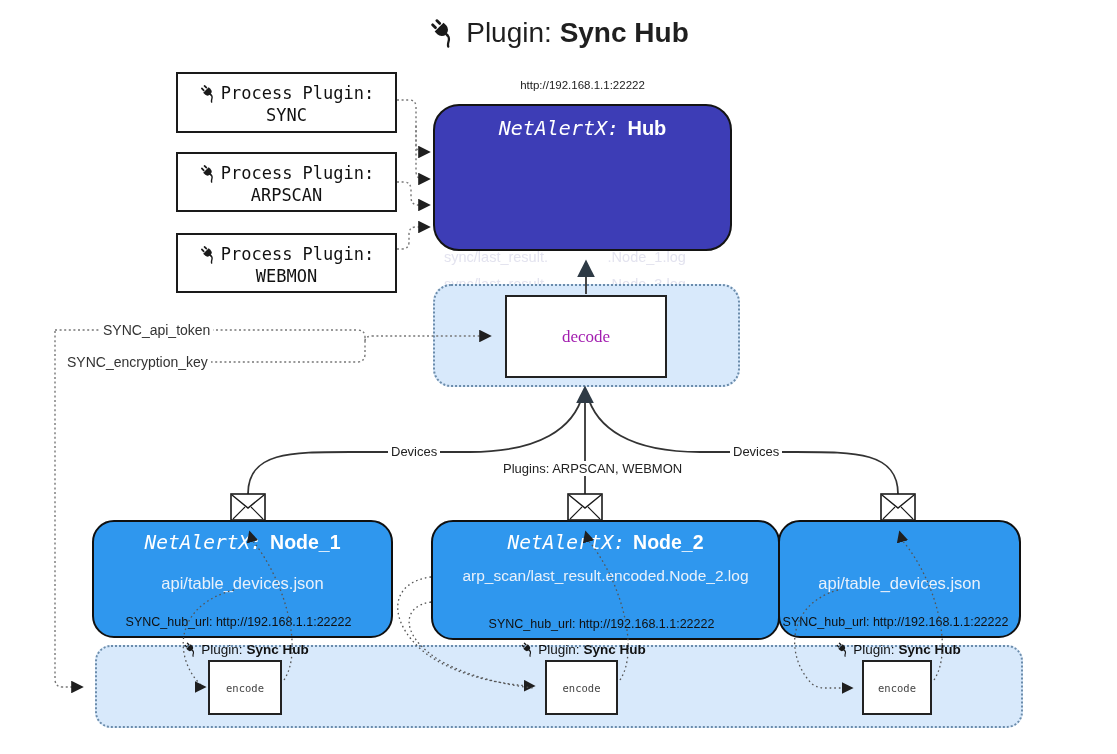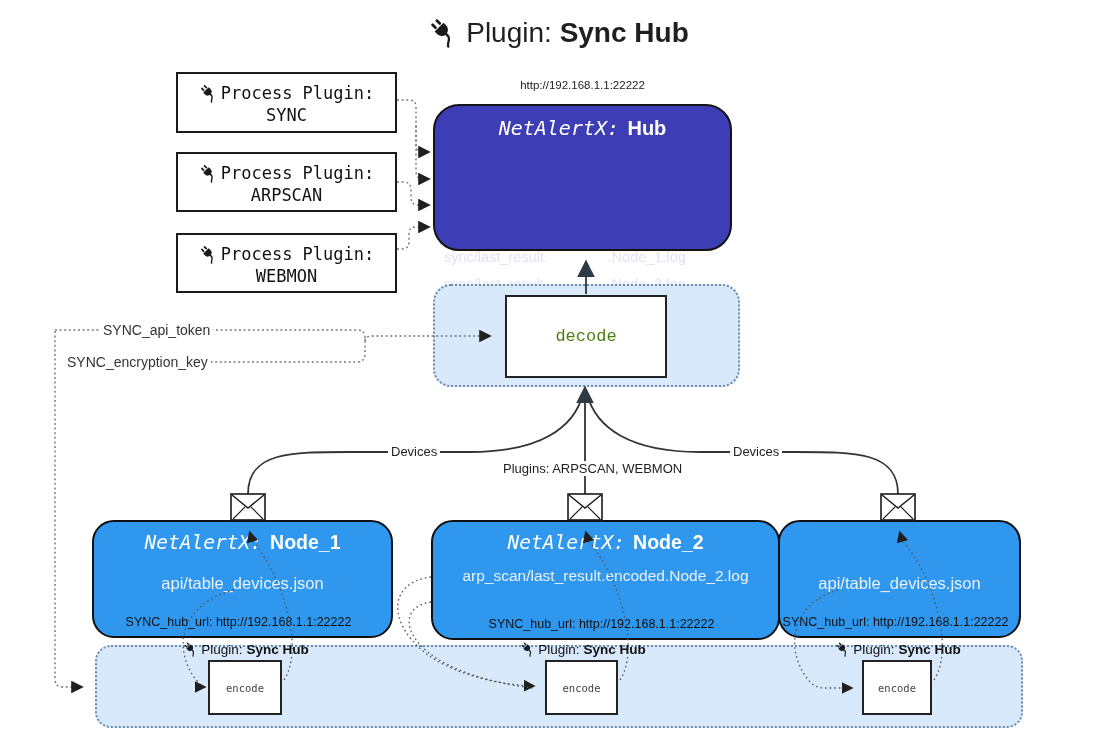--- a/index.html
+++ b/index.html
@@ -27,21 +27,21 @@
   .hub .htitle{position:absolute;left:0;right:0;top:10px;text-align:center;color:#fff;font-size:20px;}
   .mono{font-family:"DejaVu Sans Mono",monospace;}
   .hub .log{position:absolute;left:9px;color:#e3e3ef;font-size:14.5px;white-space:nowrap;}
   .hub .log b{color:#fff;}
 
   
   .panel{background:#d8e9fb;border:2px dotted #6b8cab;box-sizing:border-box;}
   .decodewrap{left:433px;top:284px;width:307px;height:103px;border-radius:18px;}
   .decodebox{left:505px;top:295px;width:162px;height:83px;background:#fff;border:2px solid #222;
              box-sizing:border-box;display:flex;align-items:center;justify-content:center;
-             font-family:Liberation Mono, monospace;font-size:17px;color:#4d7c0f;}
+             font-family:Liberation Serif, serif;font-size:17px;color:#a21caf;}
 
   
   .setlabel{font-size:14px;color:#333;background:#fff;padding:0 3px;z-index:6;}
 
   
   .node{background:#2f97ee;border:2px solid #101010;border-radius:22px;box-sizing:border-box;}
   .node .ntitle{position:absolute;left:0;right:0;top:9px;text-align:center;color:#fff;font-size:19.5px;white-space:nowrap;}
   .node .nfile{position:absolute;left:0;right:0;text-align:center;color:#e9f1fb;font-size:15.5px;white-space:nowrap;}
   .node .nurl{position:absolute;left:0;right:8px;bottom:7px;text-align:center;color:#101010;font-size:12.5px;white-space:nowrap;}
   .tprefix{margin-right:0.42em;font-style:italic;}

